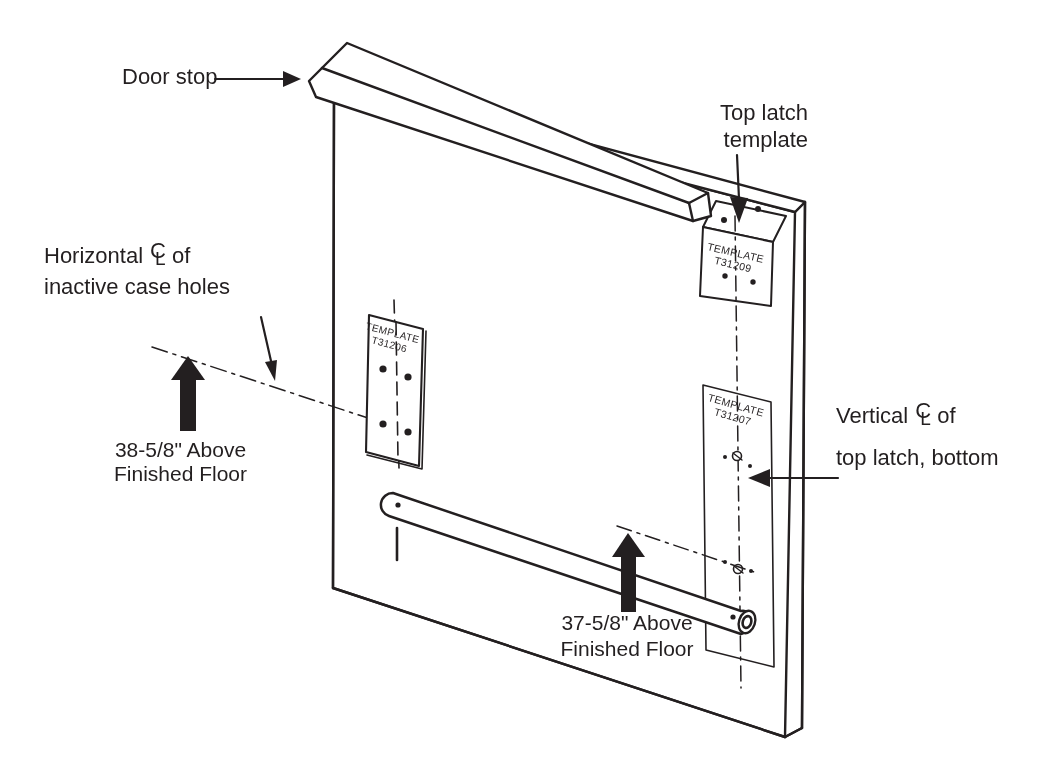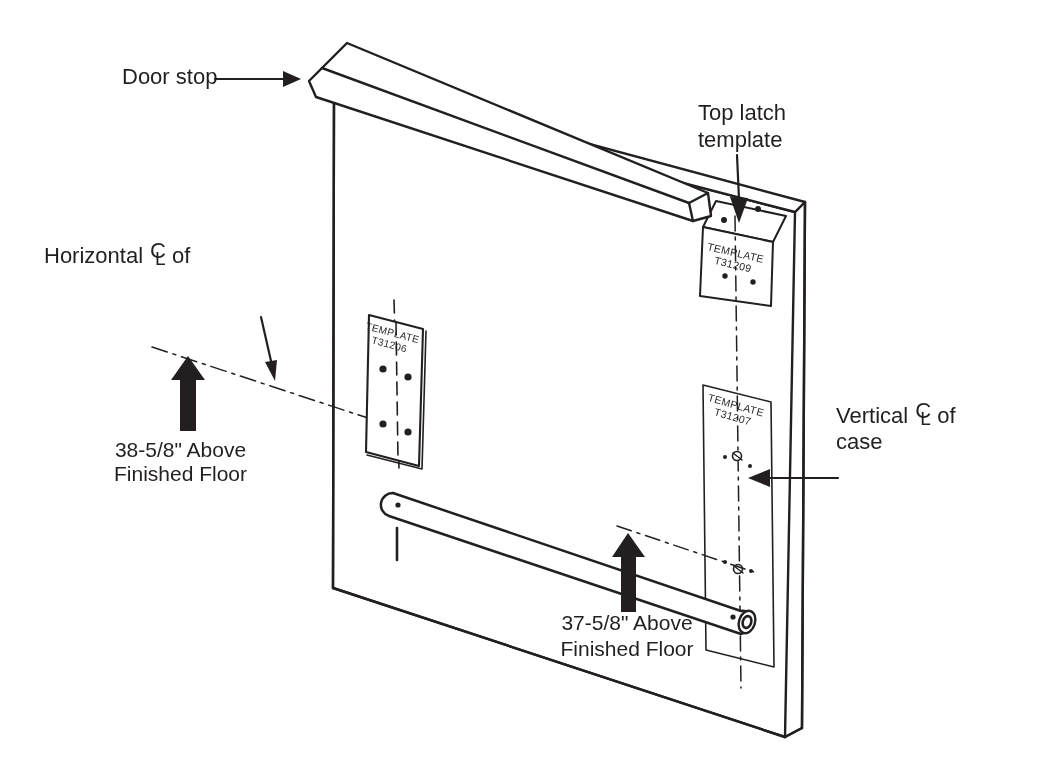--- a/index.html
+++ b/index.html
@@ -1,28 +1,28 @@
 <!DOCTYPE html>
 <html><head>
 <meta charset="utf-8">
 <style>
   html,body{margin:0;padding:0;background:#ffffff;}
   #stage{position:relative;width:1060px;height:775px;background:#ffffff;overflow:hidden;
          font-family:"Liberation Sans", sans-serif;color:#231f20;border-radius:29px;}
   #linework{position:absolute;left:0;top:0;}
   .lbl{position:absolute;font-size:22px;line-height:27px;color:#231f20;white-space:nowrap;}
-  .lbl.center{text-align:left;white-space:normal;}
+  .lbl.center{text-align:right;white-space:normal;}
   .dim{font-size:21px;line-height:24px;text-align:center;white-space:normal;}
   
   .clsym{position:relative;display:inline-block;width:16px;height:22px;vertical-align:-3px;margin:0 6px 0 7px;}
   .clsym .cc{position:absolute;left:0;top:-4px;font-size:22px;line-height:22px;}
   .clsym .cl2{position:absolute;left:5px;top:5px;font-size:19px;line-height:19px;}
   .tpl{position:absolute;font-size:10.5px;line-height:12px;letter-spacing:.4px;
        text-align:center;transform-origin:left top;color:#231f20;}
-  .vgap{}
+  .vgap{margin-bottom:16px;}
 </style>
 </head>
 <body>
 
 <div id="stage">
 
   <svg id="linework" width="1060" height="775" viewBox="0 0 1060 775">
     <g fill="none" stroke="#231f20" stroke-width="2.4" stroke-linejoin="round" stroke-linecap="round">
 
       <g>
@@ -137,32 +137,33 @@
 
   <div class="lbl center" style="left:698px;top:99px;width:110px;">
     <div>Top latch</div>
     <div>template</div>
   </div>
 
   <div class="lbl" style="left:44px;top:240px;line-height:31px;">
     <div>
       <span>Horizontal</span><span class="clsym"><span class="cc">C</span><span class="cl2">L</span></span><span>of</span>
     </div>
+    <div>inactive case holes</div>
   </div>
 
   <div class="lbl dim" style="left:103px;top:438px;width:155px;">
     <div>38-5/8" Above</div>
     <div>Finished Floor</div>
   </div>
 
   <div class="lbl" style="left:836px;top:403px;line-height:26px;">
     <div class="vgap">
       <span>Vertical</span><span class="clsym"><span class="cc">C</span><span class="cl2">L</span></span><span>of</span>
     </div>
-    <div>case</div>
+    <div>top latch, bottom</div>
   </div>
 
   <div class="lbl dim" style="left:548px;top:610px;width:158px;line-height:26px;">
     <div>37-5/8" Above</div>
     <div>Finished Floor</div>
   </div>
 
   <div class="tpl" style="left:704px;top:239px;width:68px;transform:rotate(13deg);">
     <div>TEMPLATE</div>
     <div>T31209</div>

